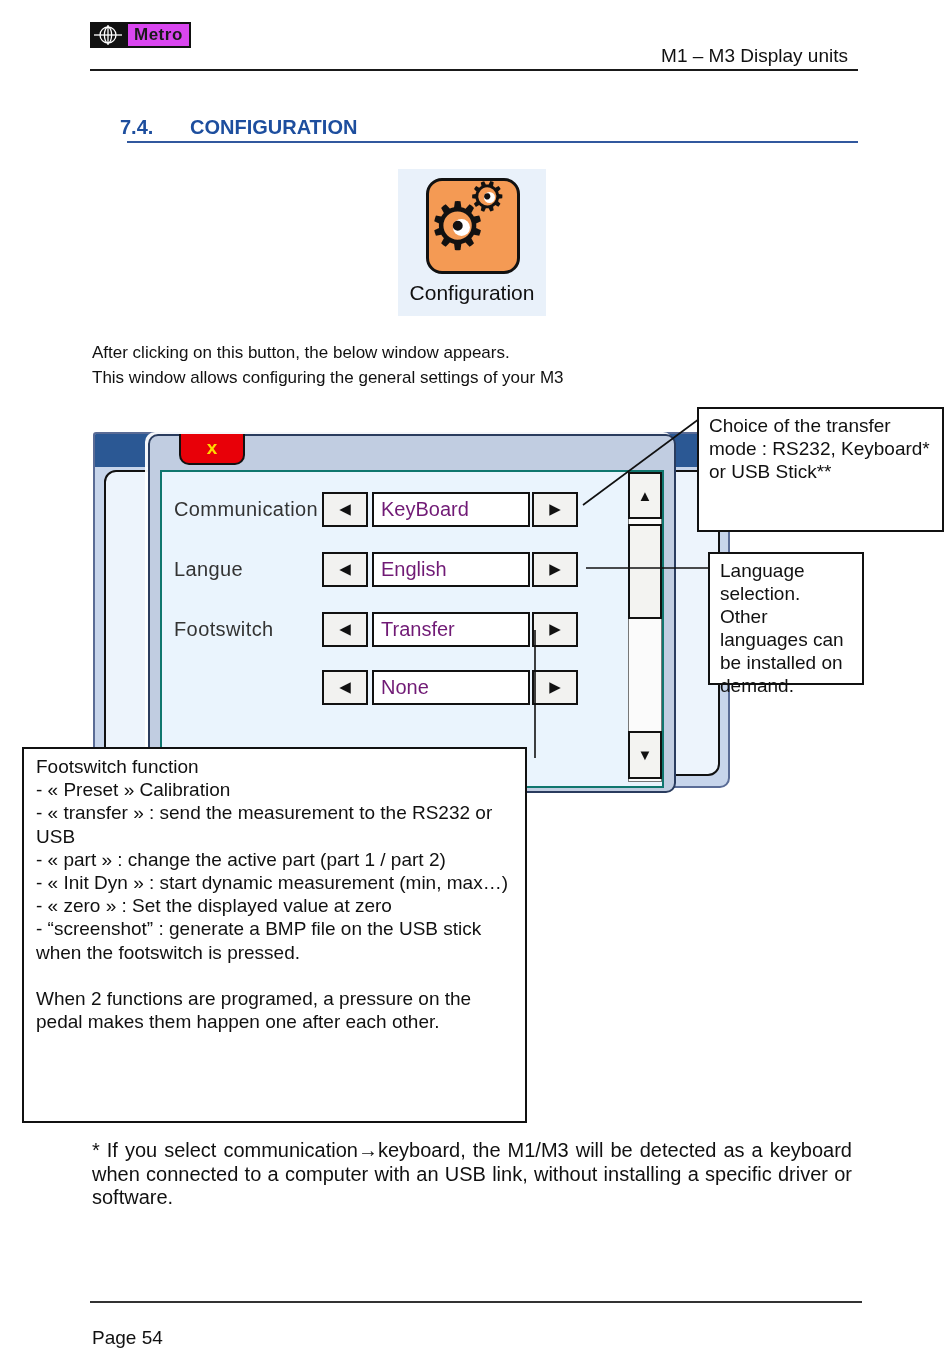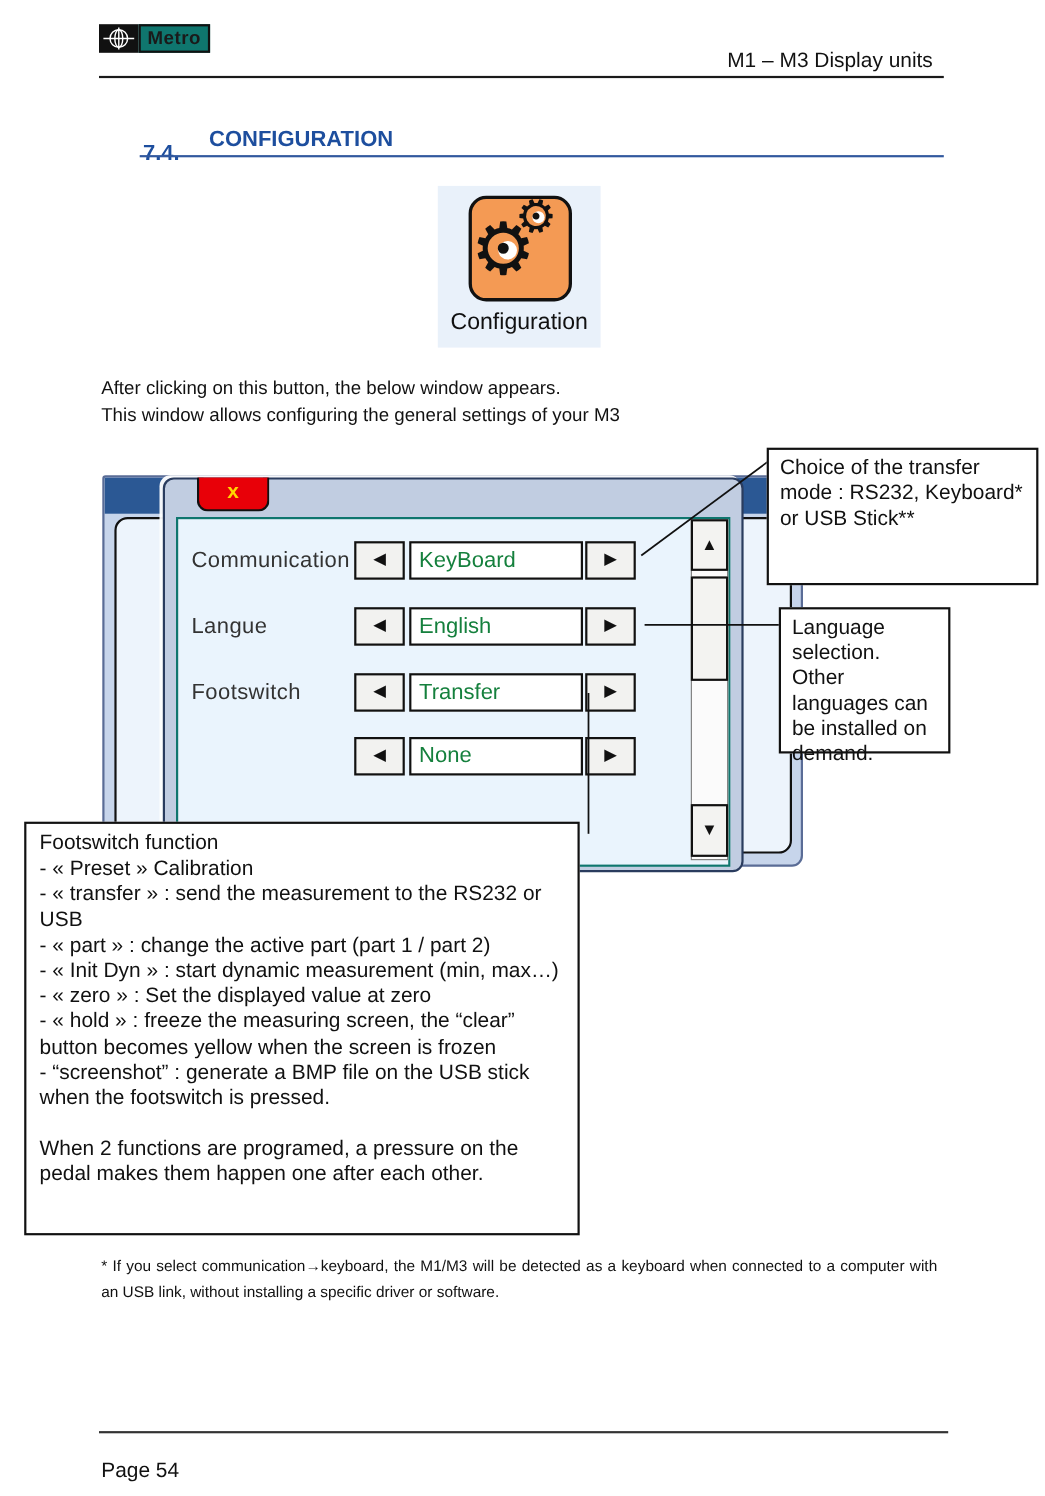--- a/index.html
+++ b/index.html
@@ -3,28 +3,28 @@
 <meta charset="utf-8">
 <style>
   html,body{margin:0;padding:0;background:#fff;}
   #page{position:relative;width:950px;height:1360px;background:#ffffff;overflow:hidden;
         font-family:"Liberation Sans","DejaVu Sans",sans-serif;color:#1a1a1a;}
   .abs{position:absolute;}
 
   
   #logo{left:90px;top:22px;display:flex;align-items:stretch;height:26px;}
   #logo .globe{width:36px;height:26px;background:#111;display:flex;align-items:center;justify-content:center;}
-  #logo .brandbox{border:2px solid #111;background:#0f766e;display:flex;align-items:center;
+  #logo .brandbox{border:2px solid #111;background:#d946ef;display:flex;align-items:center;
                   padding:0 6px;font-weight:bold;font-size:17px;letter-spacing:.5px;}
   #header-title{top:45px;right:102px;font-size:19px;color:#111;}
   #top-rule{left:90px;top:69px;width:768px;height:2px;background:#1a1a1a;}
 
   
   .hd{top:116px;font-size:20px;font-weight:bold;color:#1d4e9e;}
-  #hd-num{left:130px;margin-top:12px;}
+  #hd-num{left:120px;}
   #hd-title{left:190px;}
   #hd-rule{left:127px;top:141px;width:731px;height:2px;background:#31589e;}
 
   
   #icon-area{left:398px;top:169px;width:148px;height:147px;background:#e9f1fa;}
   #gear-btn{position:absolute;left:28px;top:9px;width:88px;height:90px;background:#f49a54;
             border:3px solid #111;border-radius:16px;}
   .gear{position:absolute;font-family:"DejaVu Sans",sans-serif;color:#111;}
   .hub{position:absolute;background:#fff;border-radius:50%;}
   #gear-big{left:-1px;top:13px;width:66px;height:66px;font-size:66px;line-height:66px;}
@@ -47,40 +47,40 @@
           border-radius:10px;box-sizing:border-box;box-shadow:-3px -2px 0 rgba(255,255,255,.95);}
   #close-btn{left:29px;top:-2px;width:66px;height:31px;background:#e80008;border:2px solid #111;border-top:none;
              border-radius:0 0 10px 10px;box-sizing:border-box;color:#ffd800;font-weight:bold;font-size:19px;
              text-align:center;line-height:27px;cursor:default;}
   #content-panel{left:10px;top:34px;width:500px;height:314px;background:#eaf4fd;border:2px solid #0f766e;box-sizing:content-box;}
 
   .row-label{position:absolute;left:12px;font-size:20px;color:#333;letter-spacing:.4px;line-height:35px;}
   .spin-btn{position:absolute;width:46px;height:35px;background:#f2f2f0;border:2px solid #111;box-sizing:border-box;
             text-align:center;line-height:30px;font-size:15px;color:#111;}
   .spin-field{position:absolute;width:158px;height:35px;background:#fff;border:2px solid #111;box-sizing:border-box;
-              font-size:20px;color:#15803d;line-height:31px;padding-left:7px;}
+              font-size:20px;color:#701a75;line-height:31px;padding-left:7px;}
   .l-btn{left:160px;} .s-field{left:210px;} .r-btn{left:370px;}
 
   
   #sb-track{left:466px;top:0;width:34px;height:310px;background:#fbfbfb;border:1px solid #777;box-sizing:border-box;}
   .sb-btn{position:absolute;left:-1px;width:34px;background:#f3f3f1;border:2px solid #111;box-sizing:border-box;
           text-align:center;font-size:15px;color:#111;}
   #sb-up{top:-1px;height:47px;line-height:43px;}
   #sb-thumb{position:absolute;left:-1px;top:51px;width:34px;height:95px;background:#f3f3f1;border:2px solid #111;box-sizing:border-box;}
   #sb-down{top:258px;height:48px;line-height:44px;}
 
   
   .callout{background:#fff;border:2px solid #111;box-sizing:border-box;font-size:19px;line-height:23px;color:#111;}
   #co-transfer{left:697px;top:407px;width:247px;height:125px;padding:5px 10px;}
   #co-language{left:708px;top:552px;width:156px;height:133px;padding:5px 10px;}
   #co-footswitch{left:22px;top:747px;width:505px;height:376px;padding:6px 12px;line-height:23.2px;}
   .fs-line{min-height:23px;}
 
   
-  #note{left:92px;top:1139px;width:760px;font-size:14px;line-height:23.6px;text-align:justify;color:#111;}
+  #note{left:92px;top:1139px;width:760px;font-size:20px;line-height:23.6px;text-align:justify;color:#111;}
   #footer-rule{left:90px;top:1301px;width:772px;height:2px;background:#333;}
   #footer-page{left:92px;top:1327px;font-size:19px;color:#111;}
 
   svg.overlay{position:absolute;left:0;top:0;pointer-events:none;}
 </style>
 </head>
 <body>
 
 <div id="page">
 
@@ -164,21 +164,20 @@
 
   <div class="abs callout" id="co-transfer">Choice of the transfer mode : RS232, Keyboard* or USB Stick**</div>
   <div class="abs callout" id="co-language">Language selection. Other languages can be installed on demand.</div>
   <div class="abs callout" id="co-footswitch">
     <div class="fs-line">Footswitch function</div>
     <div class="fs-line">- « Preset » Calibration</div>
     <div class="fs-line">- « transfer » : send the measurement to the RS232 or USB</div>
     <div class="fs-line">- « part » : change the active part (part 1 / part 2)</div>
     <div class="fs-line">- « Init Dyn » : start dynamic measurement (min, max…)</div>
     <div class="fs-line">- « zero » : Set the displayed value at zero</div>
-    <div class="fs-line">- « hold » : freeze the measuring screen, the “clear” button becomes yellow when the screen is frozen</div>
     <div class="fs-line">- “screenshot” : generate a BMP file on the USB stick when the footswitch is pressed.</div>
     <div class="fs-line"></div>
     <div class="fs-line">When 2 functions are programed, a pressure on the pedal makes them happen one after each other.</div>
   </div>
 
   <div class="abs" id="note">* If you select communication→keyboard, the M1/M3 will be detected as a keyboard when connected to a computer with an USB link, without installing a specific driver or software.</div>
 
   <div class="abs" id="footer-rule"></div>
   <div class="abs" id="footer-page">Page 54</div>
 

